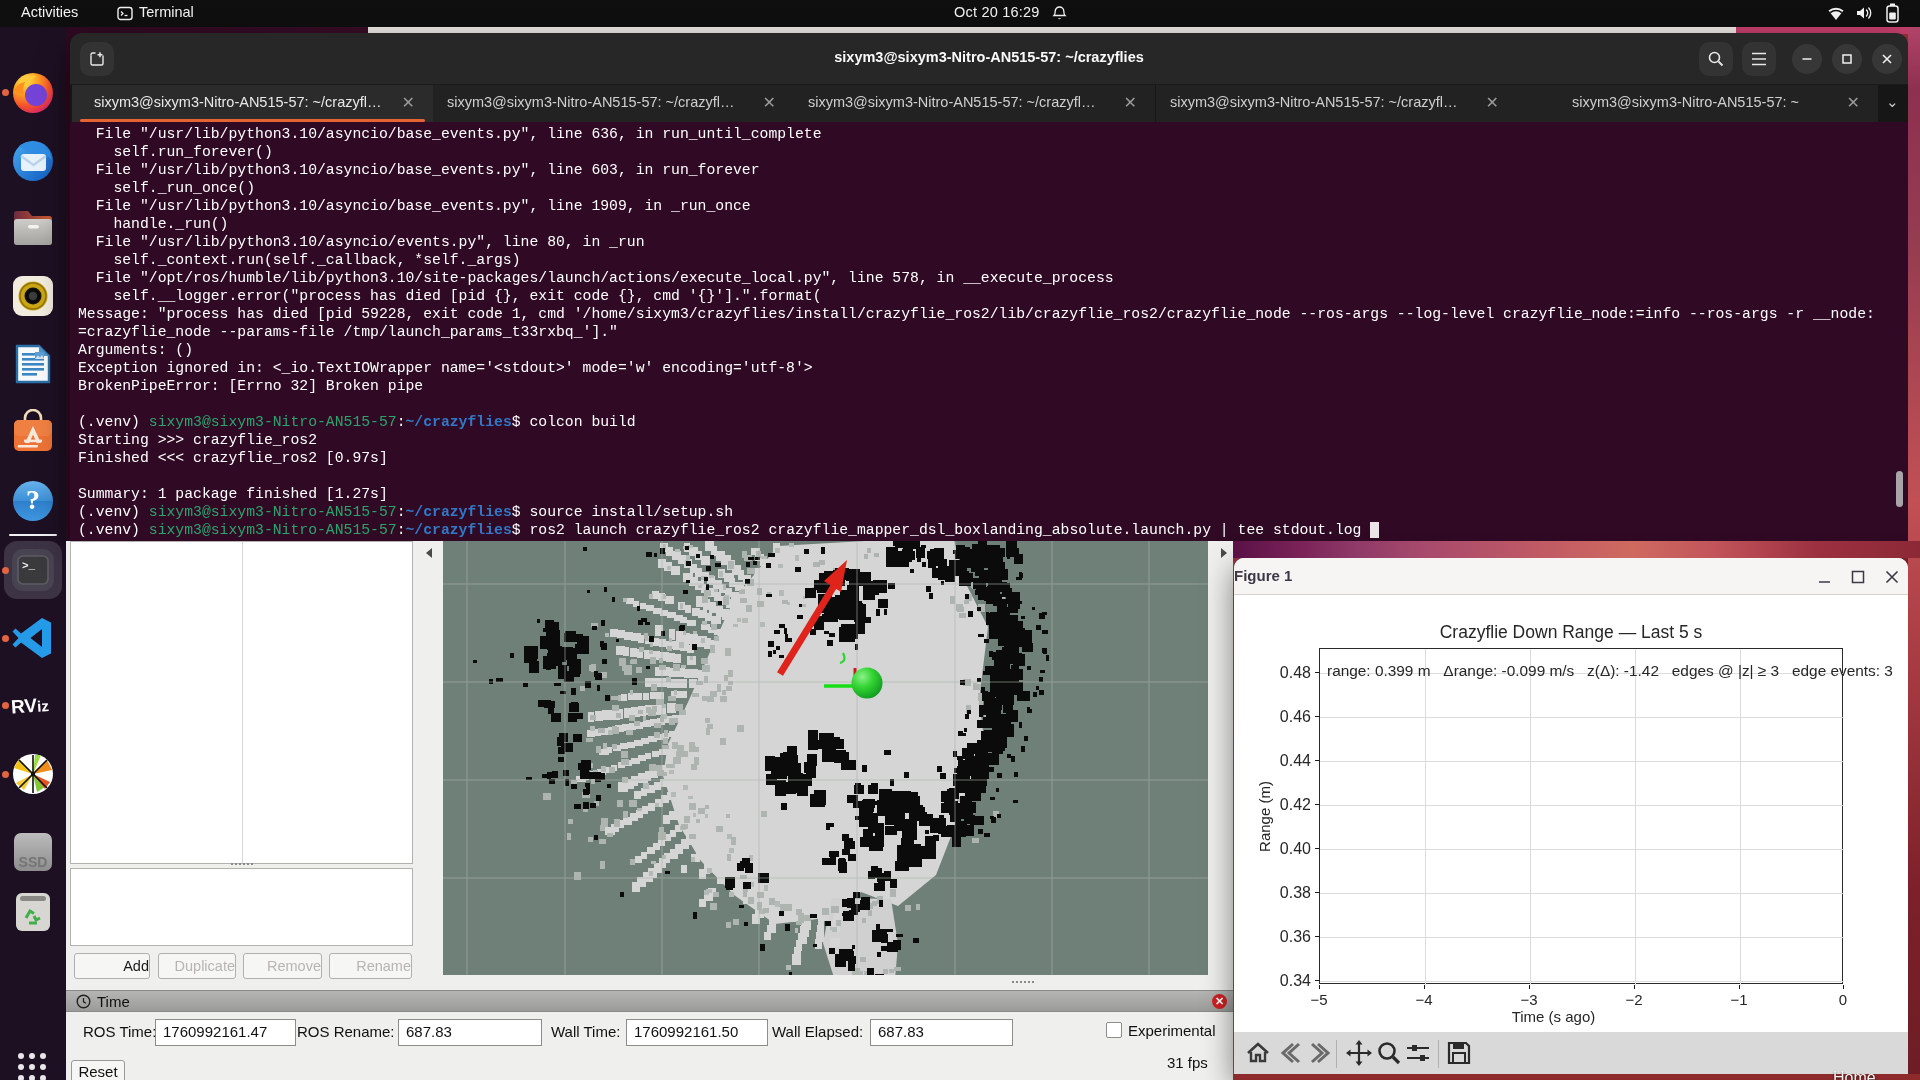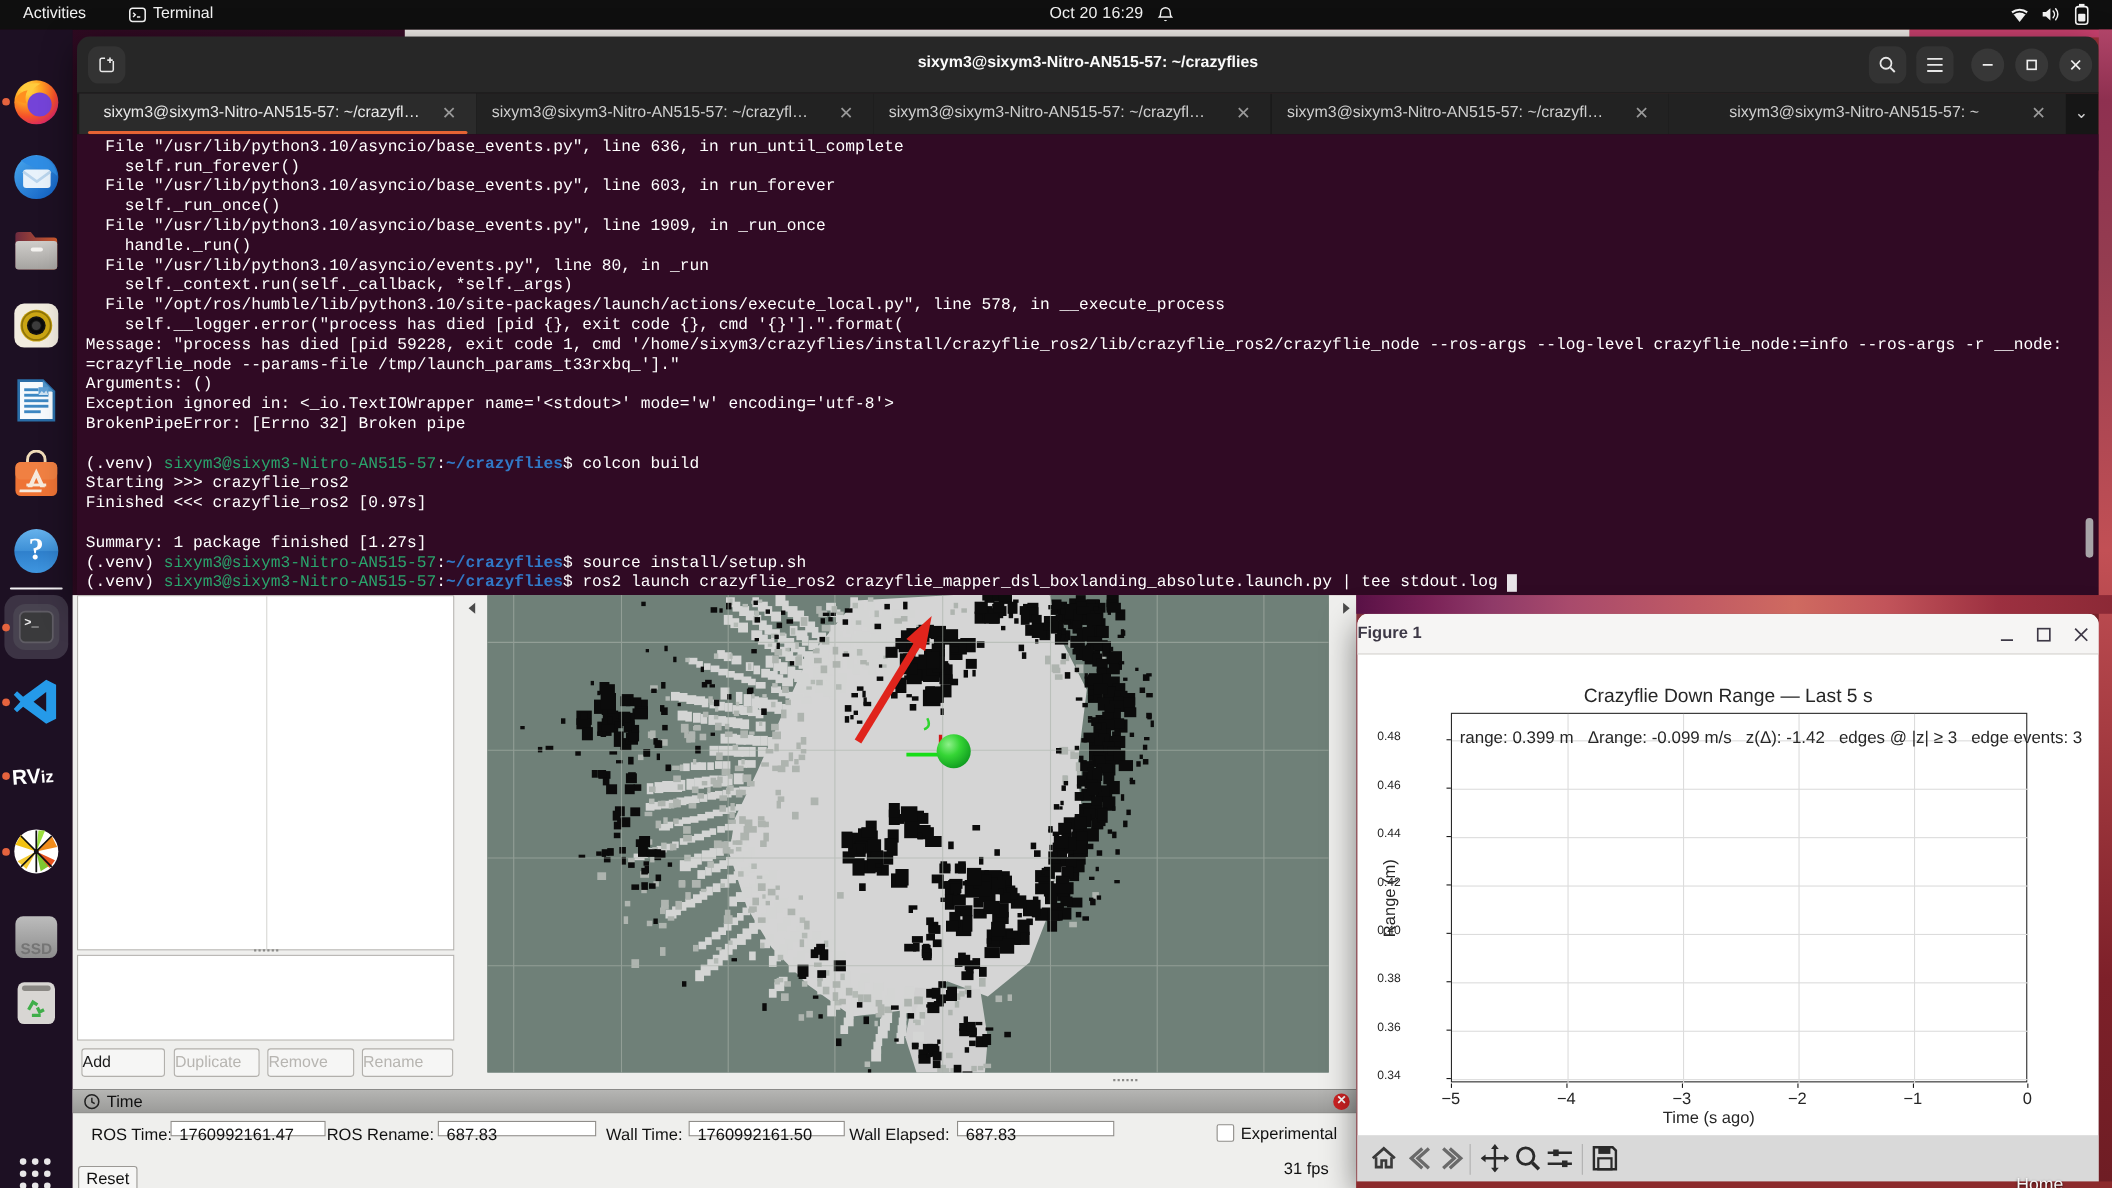--- a/index.html
+++ b/index.html
@@ -40,48 +40,48 @@
 font-family:"Liberation Mono",monospace;font-size:14.75px;line-height:18px;color:#ffffff;white-space:pre}
 #tbody .g{color:#2aa46c;font-weight:normal}
 #tbody .b{color:#3178c6;font-weight:bold}
 #tscroll{position:absolute;right:5px;top:438px;width:7px;height:36px;background:#a8a4a8;border-radius:4px}
 
 #rviz{position:absolute;left:66px;top:541px;width:1167px;height:539px;background:#efefed}
 .panel{position:absolute;background:#ffffff;border:1px solid #b4b2ae}
 #rv-tree{left:4px;top:0px;width:343px;height:323px}
 #rv-tree .vdiv{position:absolute;left:171px;top:0;width:1px;height:100%;background:#d8d8d4}
 #rv-help{left:4px;top:327px;width:343px;height:78px}
-.rvbtn{position:absolute;top:412px;height:26px;background:#f6f6f5;border:1px solid #b2b0ac;border-radius:3px;font-size:14.5px;color:#1a1a1a;text-align:left;line-height:24px}
+.rvbtn{position:absolute;top:412px;height:26px;background:#f6f6f5;border:1px solid #b2b0ac;border-radius:3px;font-size:14.5px;color:#1a1a1a;text-align:right;line-height:24px}
 .rvbtn.dis{color:#b7b5b1}
 #rv-view{position:absolute;left:377px;top:0;width:765px;height:434px;background:#6f8078}
 .collarrow{position:absolute;width:0;height:0}
 .dots{position:absolute;width:22px;height:3px;border-top:2px dotted #8a8a88}
 
 #timebar{position:absolute;left:0px;top:449px;width:1167px;height:22px;background:linear-gradient(#b5b5b3,#9b9b99);border-top:1px solid #8a8a88;border-bottom:1px solid #8a8a88}
 #timebar .t{position:absolute;left:31px;top:2px;font-size:15px;color:#111}
 #timebar .clk{position:absolute;left:10px;top:3px}
 #timebar .cls{position:absolute;right:6px;top:3px;width:15px;height:15px;border-radius:50%;background:#cc2222;color:#fff;font-size:11px;text-align:center;line-height:15px;font-weight:bold}
 .tlabel{position:absolute;top:482px;font-size:15px;color:#111}
-.tfield{position:absolute;top:478px;height:14px;background:#fff;border:1px solid #8f8d89;font-size:15px;color:#111;padding:3px 0 0 7px}
+.tfield{position:absolute;top:478px;height:27px;background:#fff;border:1px solid #8f8d89;font-size:15px;color:#111;padding:3px 0 0 7px}
 #chk{position:absolute;left:1040px;top:481px;width:16px;height:16px;background:#fff;border:1px solid #8f8d89;border-radius:2px}
 #chkl{position:absolute;left:1062px;top:481px;font-size:15px;color:#111}
 #reset{position:absolute;left:5px;top:519px;width:54px;height:24px;background:#f6f6f5;border:1px solid #9b9995;border-radius:3px;font-size:15px;color:#111;text-align:center;line-height:22px}
 #fps{position:absolute;left:1101px;top:513px;font-size:15px;color:#111}
 
 #fig{position:absolute;left:1234px;top:558px;width:674px;height:518px;background:#ffffff;border-radius:10px 10px 0 0;overflow:hidden;box-shadow:0 10px 30px rgba(0,0,0,.5)}
 #fhead{position:absolute;left:0;top:0;width:100%;height:37px;background:#f6f5f4;border-bottom:1px solid #d5d3d0}
 #fhead .title{position:absolute;left:0;right:0;top:9px;text-align:left;font-weight:bold;font-size:15px;color:#3d3846}
 #fhead .mm{position:absolute;top:0;height:37px;color:#3d3846}
 #ftool{position:absolute;left:0;top:474px;width:100%;height:44px;background:#d9d9d9}
 #ftool svg{position:absolute;top:8px}
 
 #fig .ttl{position:absolute;left:0;width:674px;top:64px;text-align:center;font-size:17.5px}
 #fig .gx{position:absolute;top:0;width:1px;height:336px;background:#dcdcdc}
 #fig .gy{position:absolute;left:0;width:524px;height:1px;background:#dcdcdc}
-#fig .yt{position:absolute;left:18px;width:59px;font-size:11px;color:#262626}
+#fig .yt{position:absolute;left:18px;width:59px;text-align:right;font-size:16px;color:#262626}
 #fig .xt{position:absolute;top:433px;width:60px;text-align:center;font-size:15px;color:#262626}
 #fig .ann{position:absolute;left:93px;top:104px;width:660px;font-size:15.4px;white-space:nowrap;color:#262626}
 #fig .ylab{position:absolute;left:-35px;top:250px;transform:rotate(-90deg);transform-origin:center;width:130px;text-align:center;font-size:15px;color:#262626}
 #fig .xlab{position:absolute;left:0;width:639px;top:450px;text-align:center;font-size:15px;color:#262626}
 .tick{position:absolute;background:#1a1a1a}
 #rcol{position:absolute;left:1908px;top:27px;width:12px;height:1053px;background:linear-gradient(#b04468 0%,#8e3050 6%,#943c50 20%,#c25055 45%,#a33a40 62%,#7d2029 82%,#6e1d24 100%)}
 #bstrip{position:absolute;left:1233px;top:1074px;width:687px;height:6px;background:#8c2a2c}
 
 #homelbl{position:absolute;left:1833px;top:1069px;color:#f5f5f5;font-size:16px;text-shadow:0 1px 2px rgba(0,0,0,.8)}
 </style></head>

